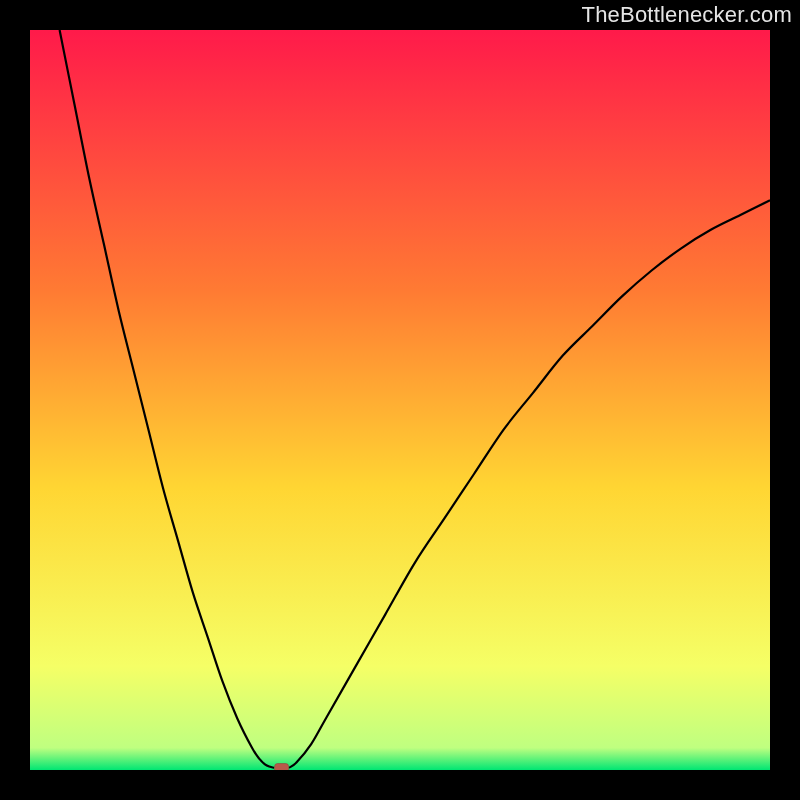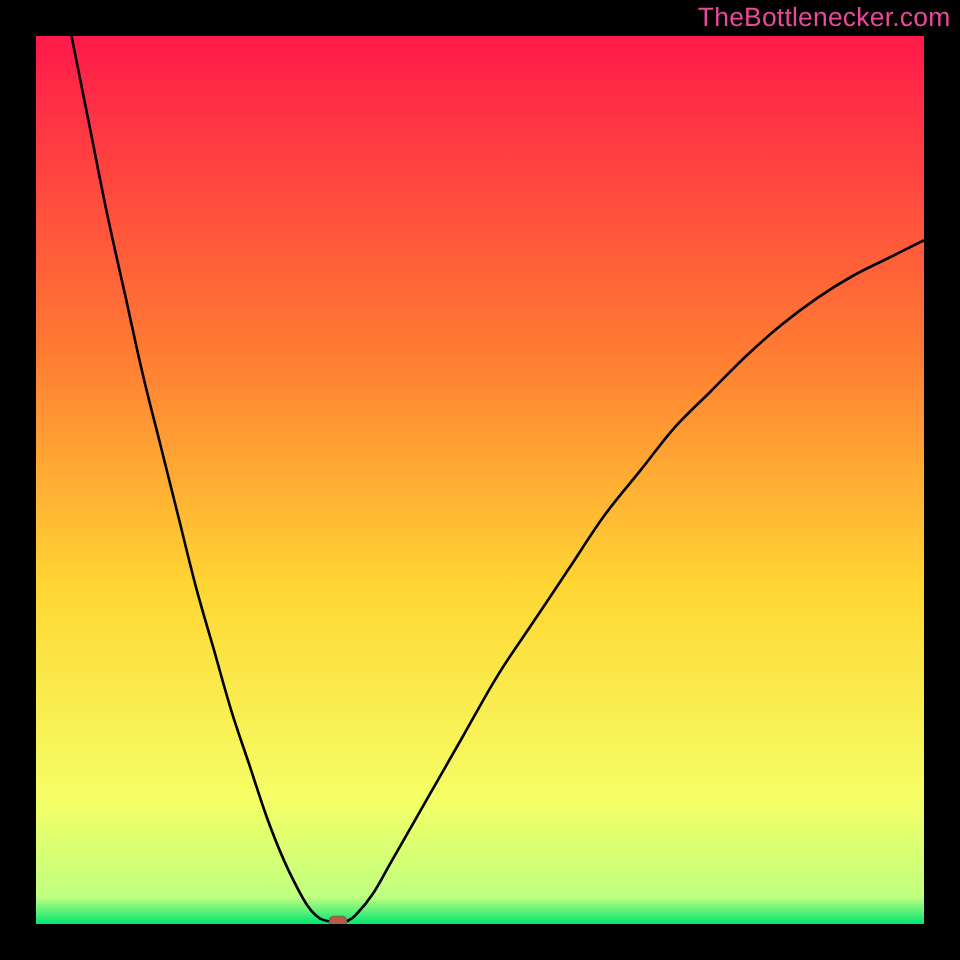--- a/index.html
+++ b/index.html
@@ -14,21 +14,21 @@
   .frame {
     position: relative;
     width: 800px;
     height: 800px;
     background: #000;
   }
   .watermark {
     position: absolute;
     top: 2px;
     right: 8px;
-    color: #ec4899;
+    color: #e5e5e5;
     font-size: 22px;
     font-weight: 500;
     letter-spacing: 0.2px;
     user-select: none;
   }
   .plot {
     position: absolute;
     left: 30px;
     top: 30px;
     width: 740px;

